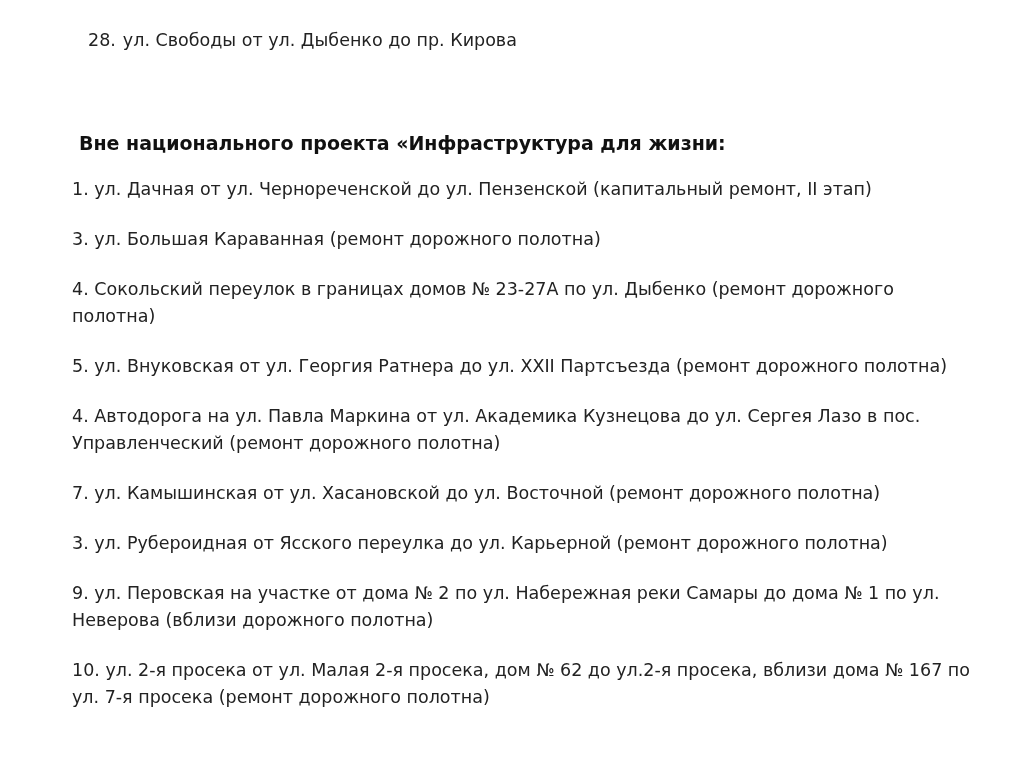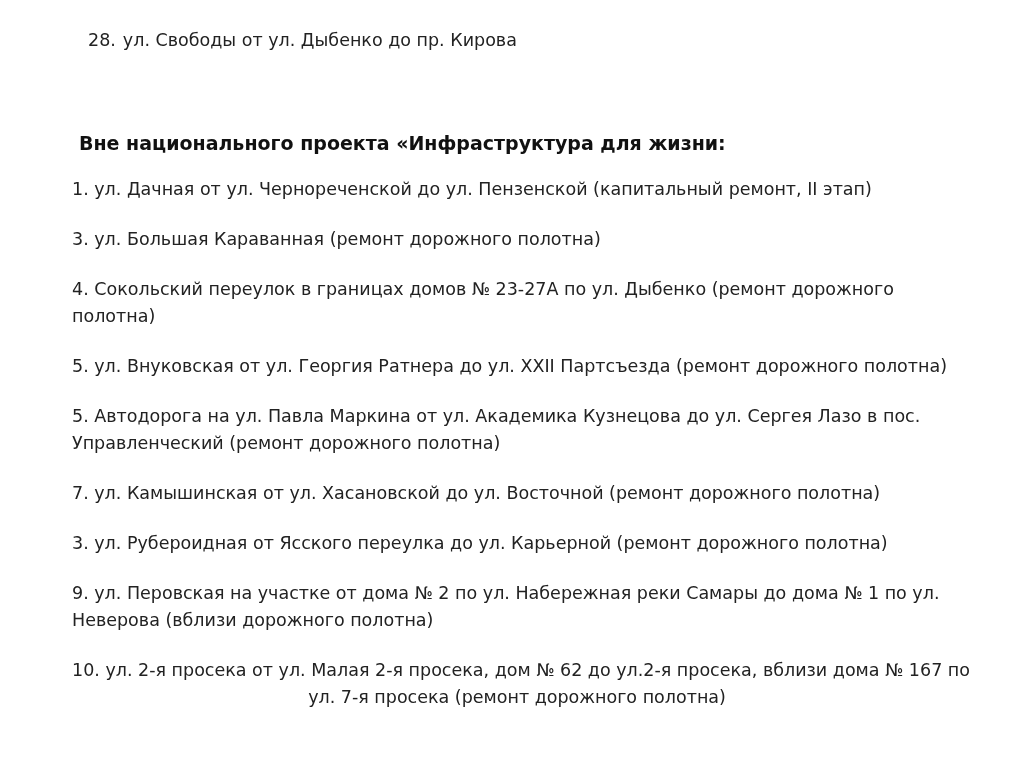--- a/index.html
+++ b/index.html
@@ -65,21 +65,20 @@
   }
   .list-item {
     font-size: 17.5px;
     line-height: 27px;
     color: #222222;
     margin: 0 0 23px 0;
     text-align: left;
   }
   .list-item:last-child {
     margin-bottom: 0;
-    text-align: center;
   }
   .list-item .line {
     display: block;
     white-space: nowrap;
   }
 </style>
 </head>
 <body>
 
 <div class="page">
@@ -99,21 +98,21 @@
           <span class="line">3. ул. Большая Караванная (ремонт дорожного полотна)</span>
         </p>
         <p class="list-item">
           <span class="line">4. Сокольский переулок в границах домов № 23-27А по ул. Дыбенко (ремонт дорожного</span>
           <span class="line">полотна)</span>
         </p>
         <p class="list-item">
           <span class="line">5. ул. Внуковская от ул. Георгия Ратнера до ул. XXII Партсъезда (ремонт дорожного полотна)</span>
         </p>
         <p class="list-item">
-          <span class="line">5. Автодорога на ул. Павла Маркина от ул. Академика Кузнецова до ул. Сергея Лазо в пос.</span>
+          <span class="line">4. Автодорога на ул. Павла Маркина от ул. Академика Кузнецова до ул. Сергея Лазо в пос.</span>
           <span class="line">Управленческий (ремонт дорожного полотна)</span>
         </p>
         <p class="list-item">
           <span class="line">7. ул. Камышинская от ул. Хасановской до ул. Восточной (ремонт дорожного полотна)</span>
         </p>
         <p class="list-item">
           <span class="line">3. ул. Рубероидная от Ясского переулка до ул. Карьерной (ремонт дорожного полотна)</span>
         </p>
         <p class="list-item">
           <span class="line">9. ул. Перовская на участке от дома № 2 по ул. Набережная реки Самары до дома № 1 по ул.</span>

